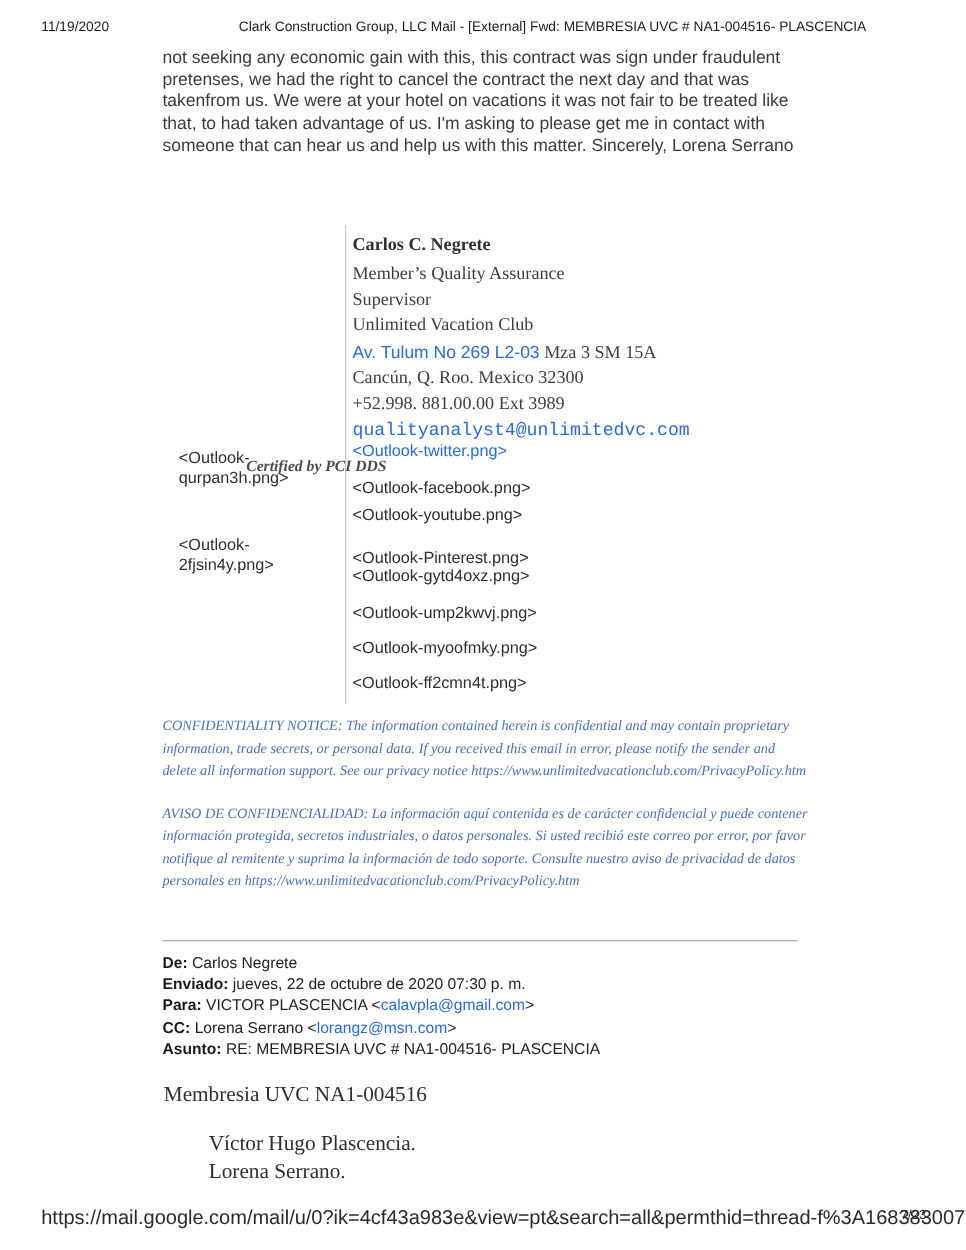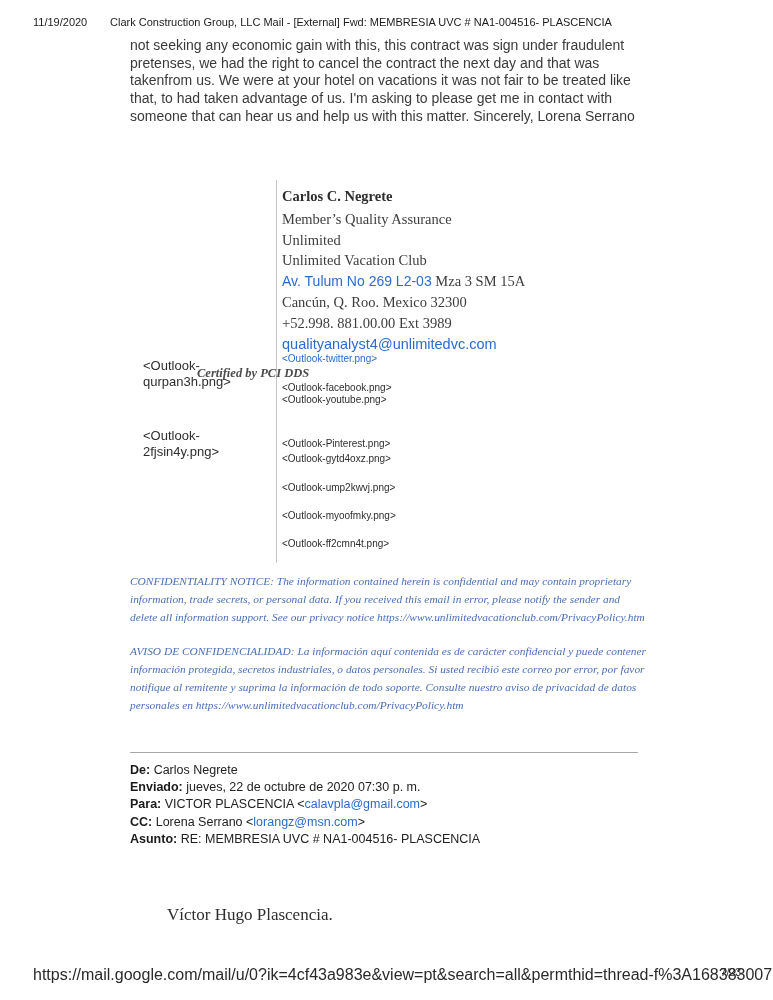--- a/index.html
+++ b/index.html
@@ -13,21 +13,21 @@
     overflow: hidden;
   }
 
   
   .print-date {
     position: absolute; left: 33px; top: 16px;
     font-size: 11px; color: #1c1c1c;
   }
   .print-title {
     position: absolute; left: 110px; right: 80px; top: 16px;
-    text-align: left; font-size: 11px; color: #1c1c1c; white-space: nowrap;
+    text-align: right; font-size: 11px; color: #1c1c1c; white-space: nowrap;
   }
 
   
   .email-body {
     position: absolute; left: 130px; top: 37px; width: 516px;
     font-size: 14px; line-height: 17.7px; color: #3a3a3a;
   }
 
   
   .sig-bar {
@@ -39,24 +39,24 @@
   .sig-left .att-line { position: absolute; left: 0; line-height: 16px; margin-top: 33px; }
   .certified {
     position: absolute; left: 10px; top: 41px;
     font-family: "Liberation Serif", serif; font-style: italic; font-weight: bold;
     font-size: 12.5px; color: #4c4c4c; white-space: nowrap; margin-left: 44px;
   }
   .sig-right { position: absolute; left: 282px; top: 180px; width: 320px; }
   .sig-right .line { position: absolute; left: 0; white-space: nowrap; }
   .sr-serif { font-family: "Liberation Serif", serif; font-size: 14.5px; color: #3d3d3d; }
   .sr-name  { font-weight: bold; color: #2e2e2e; }
-  .sr-att   { font-size: 10px; color: #2e2e2e; }
+  .sr-att   { font-size: 13px; color: #2e2e2e; }
   .link-blue { color: var(--link-blue, #2b6bd0); text-decoration: none; }
   .addr-link { font-family: "Liberation Sans", sans-serif; font-size: 14px; }
-  .email-link { font-family: Liberation Sans, sans-serif; font-size: 14.5px; text-align: center; }
+  .email-link { font-family: Liberation Mono, monospace; font-size: 14.5px; text-align: center; }
 
   
   .notice {
     position: absolute; left: 130px; width: 516px;
     font-family: "Liberation Serif", serif; font-style: italic;
     font-size: 11.4px; line-height: 18px; color: var(--notice-blue, #4a6fb8);
   }
   .notice-en { top: 572px; }
   .notice-es { top: 642px; }
 
@@ -109,48 +109,50 @@
     <div class="att-line" style="top:0px">&lt;Outlook-</div>
     <div class="att-line" style="top:16px">qurpan3h.png&gt;</div>
     <div class="certified">Certified by PCI DDS</div>
     <div class="att-line" style="top:70px">&lt;Outlook-</div>
     <div class="att-line" style="top:86px">2fjsin4y.png&gt;</div>
   </div>
 
   <div class="sig-right">
     <div class="line sr-serif sr-name" style="top:8px">Carlos C. Negrete</div>
     <div class="line sr-serif" style="top:31px">Member’s Quality Assurance</div>
-    <div class="line sr-serif" style="top:52px">Unlimited</div>
+    <div class="line sr-serif" style="top:52px">Supervisor</div>
     <div class="line sr-serif" style="top:72px">Unlimited Vacation Club</div>
     <div class="line sr-serif" style="top:93px"><span class="link-blue addr-link">Av. Tulum No 269 L2-03</span><span> Mza 3 SM 15A</span></div>
     <div class="line sr-serif" style="top:114px">Cancún, Q. Roo. Mexico 32300</div>
     <div class="line sr-serif" style="top:135px">+52.998. 881.00.00 Ext 3989</div>
     <div class="line" style="top:155px"><span class="link-blue email-link">qualityanalyst4@unlimitedvc.com</span></div>
     <div class="line sr-att" style="top:173px"><span class="link-blue">&lt;Outlook-twitter.png&gt;</span></div>
     <div class="line sr-att" style="top:202px">&lt;Outlook-facebook.png&gt;</div>
-    <div class="line sr-att" style="top:214px">&lt;Outlook-youtube.png&gt;</div>
+    <div class="line sr-att" style="top:224px">&lt;Outlook-youtube.png&gt;</div>
     <div class="line sr-att" style="top:258px">&lt;Outlook-Pinterest.png&gt;</div>
     <div class="line sr-att" style="top:273px">&lt;Outlook-gytd4oxz.png&gt;</div>
     <div class="line sr-att" style="top:302px">&lt;Outlook-ump2kwvj.png&gt;</div>
     <div class="line sr-att" style="top:330px">&lt;Outlook-myoofmky.png&gt;</div>
     <div class="line sr-att" style="top:358px">&lt;Outlook-ff2cmn4t.png&gt;</div>
   </div>
 
   <div class="notice notice-en">CONFIDENTIALITY NOTICE: The information contained herein is confidential and may contain proprietary information, trade secrets, or personal data. If you received this email in error, please notify the sender and delete all information support. See our privacy notice https://www.unlimitedvacationclub.com/PrivacyPolicy.htm</div>
   <div class="notice notice-es">AVISO DE CONFIDENCIALIDAD: La información aquí contenida es de carácter confidencial y puede contener información protegida, secretos industriales, o datos personales. Si usted recibió este correo por error, por favor notifique al remitente y suprima la información de todo soporte. Consulte nuestro aviso de privacidad de datos personales en https://www.unlimitedvacationclub.com/PrivacyPolicy.htm</div>
 
   <div class="hdr-divider"></div>
   <div class="mail-headers">
     <div><b>De:</b> <span>Carlos Negrete</span></div>
     <div><b>Enviado:</b> <span>jueves, 22 de octubre de 2020 07:30 p. m.</span></div>
     <div><b>Para:</b> <span>VICTOR PLASCENCIA &lt;</span><span class="link-blue">calavpla@gmail.com</span><span>&gt;</span></div>
     <div><b>CC:</b> <span>Lorena Serrano &lt;</span><span class="link-blue">lorangz@msn.com</span><span>&gt;</span></div>
     <div><b>Asunto:</b> <span>RE: MEMBRESIA UVC # NA1-004516- PLASCENCIA</span></div>
   </div>
 
+  <div class="membership">Membresia UVC NA1-004516</div>
   <div class="recipients">
     <div>Víctor Hugo Plascencia.</div>
+    <div>Lorena Serrano.</div>
   </div>
 
   <div class="footer-url">https://mail.google.com/mail/u/0?ik=4cf43a983e&amp;view=pt&amp;search=all&amp;permthid=thread-f%3A1683830077786017711&amp;simpl=msg-f%3A1683830077…</div>
   <div class="footer-page">7/23</div>
 
 </div>
 
 </body></html>

